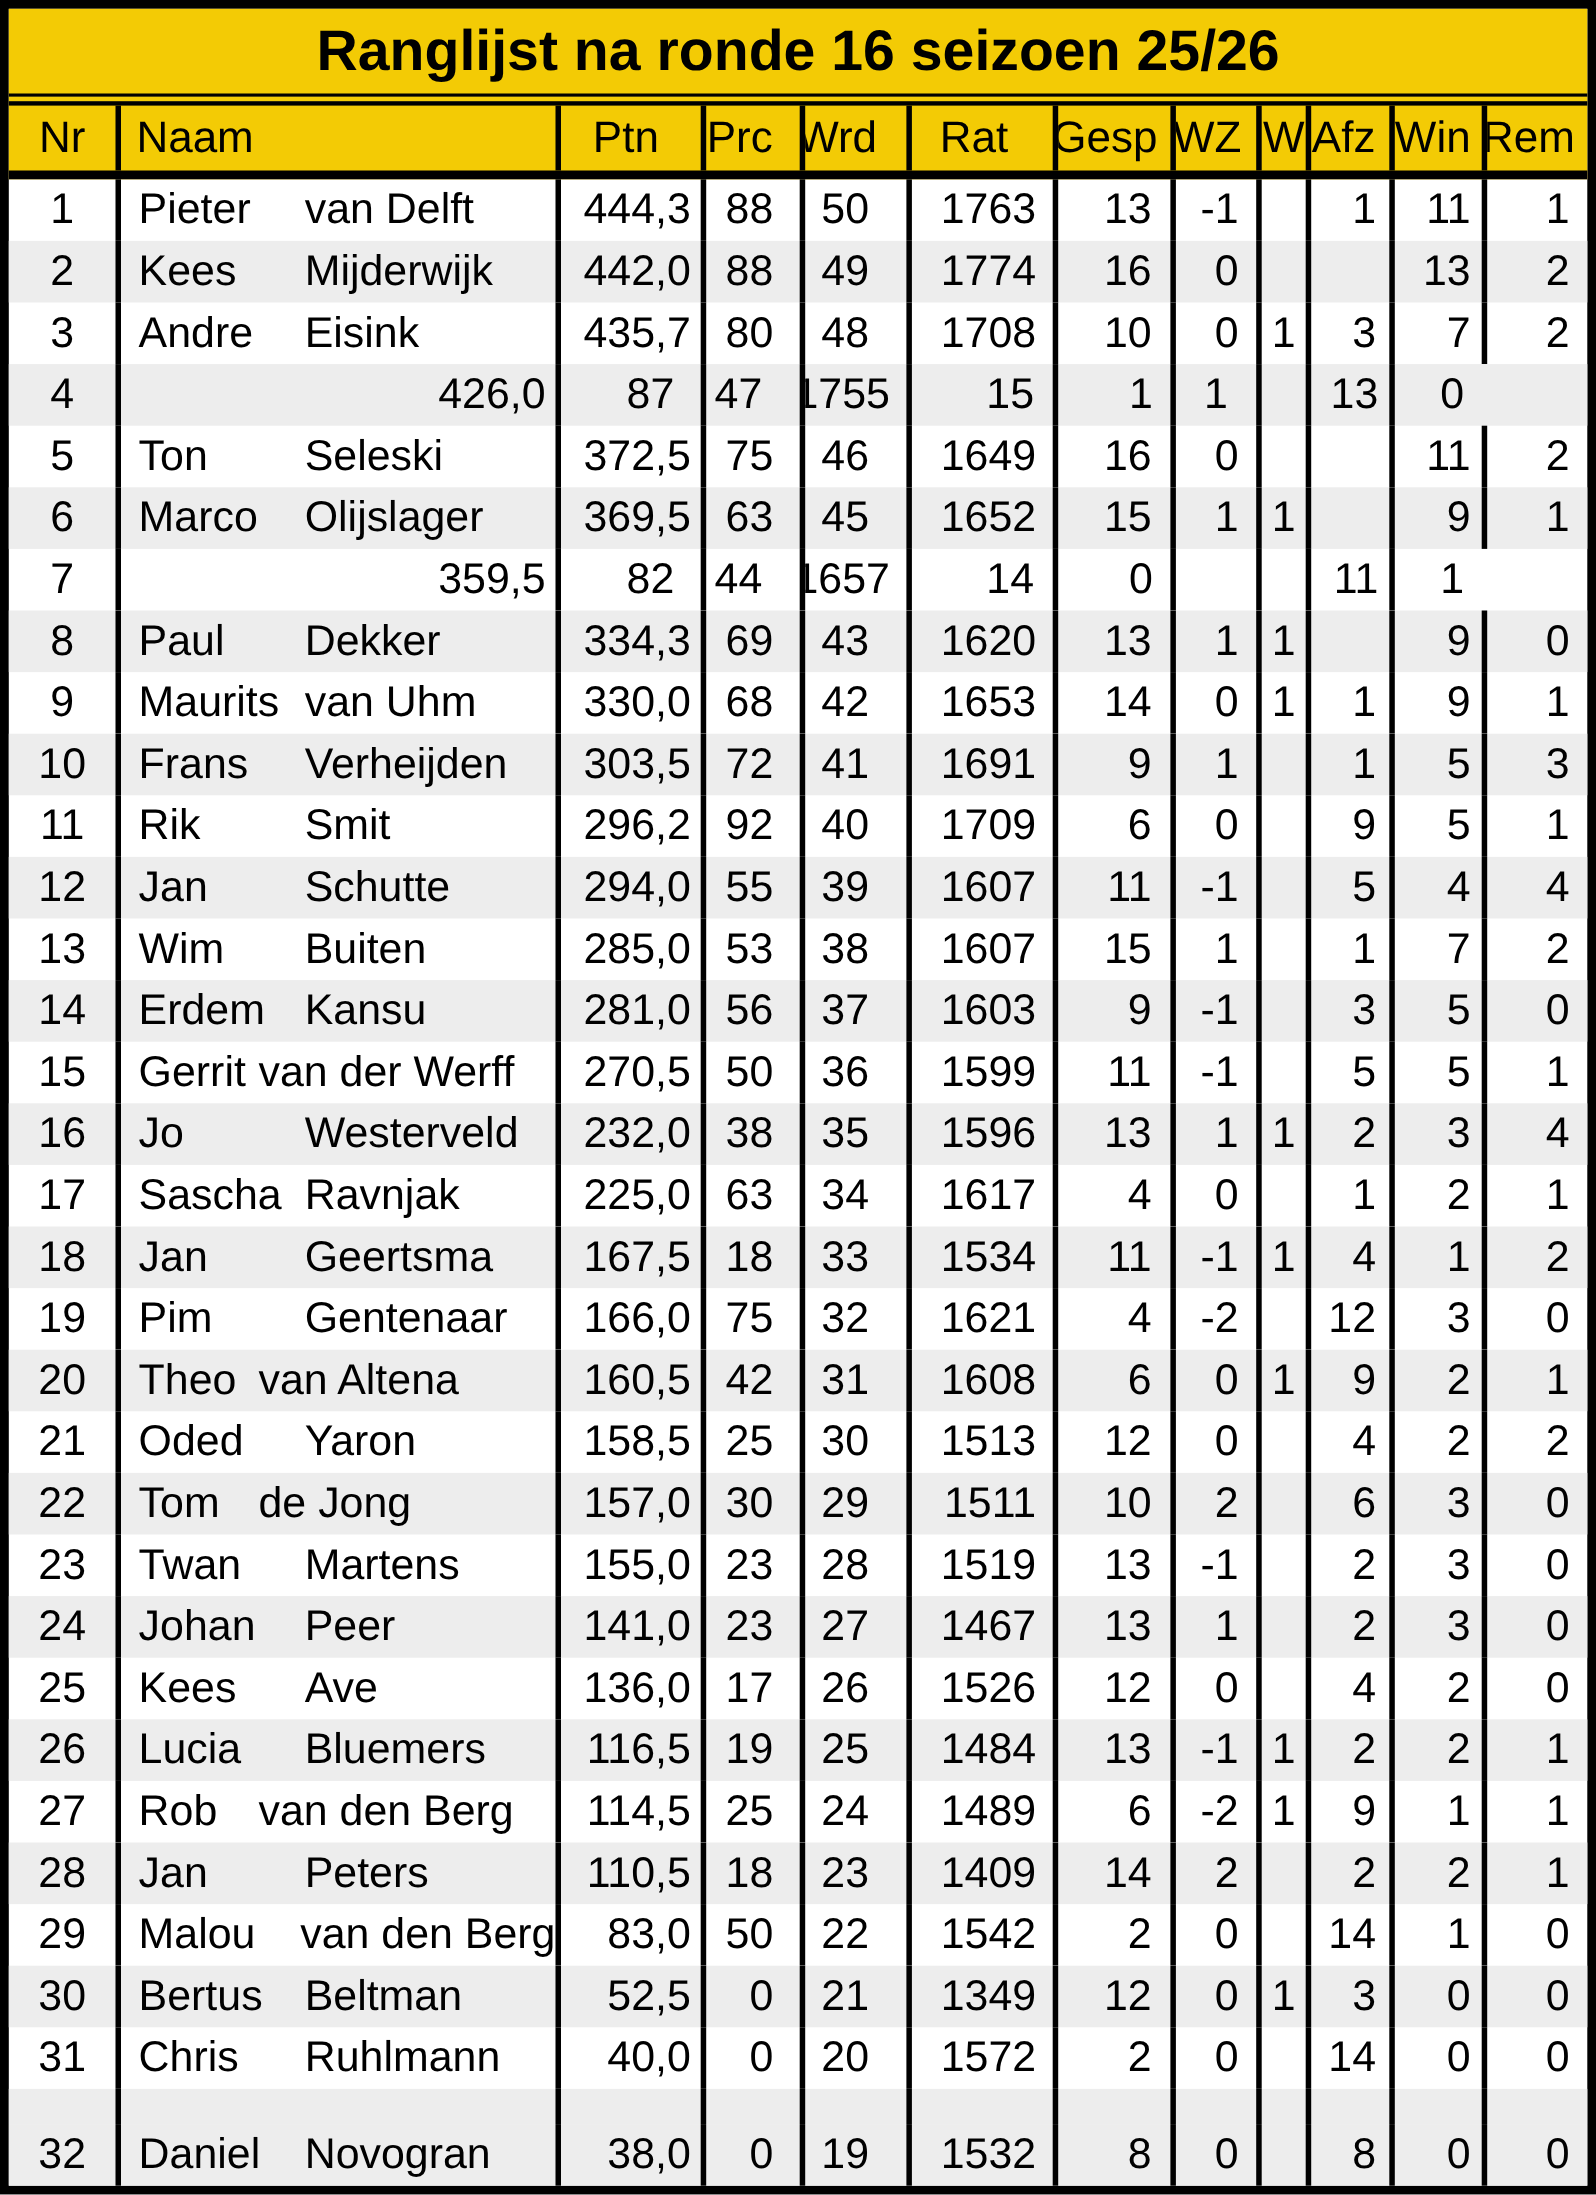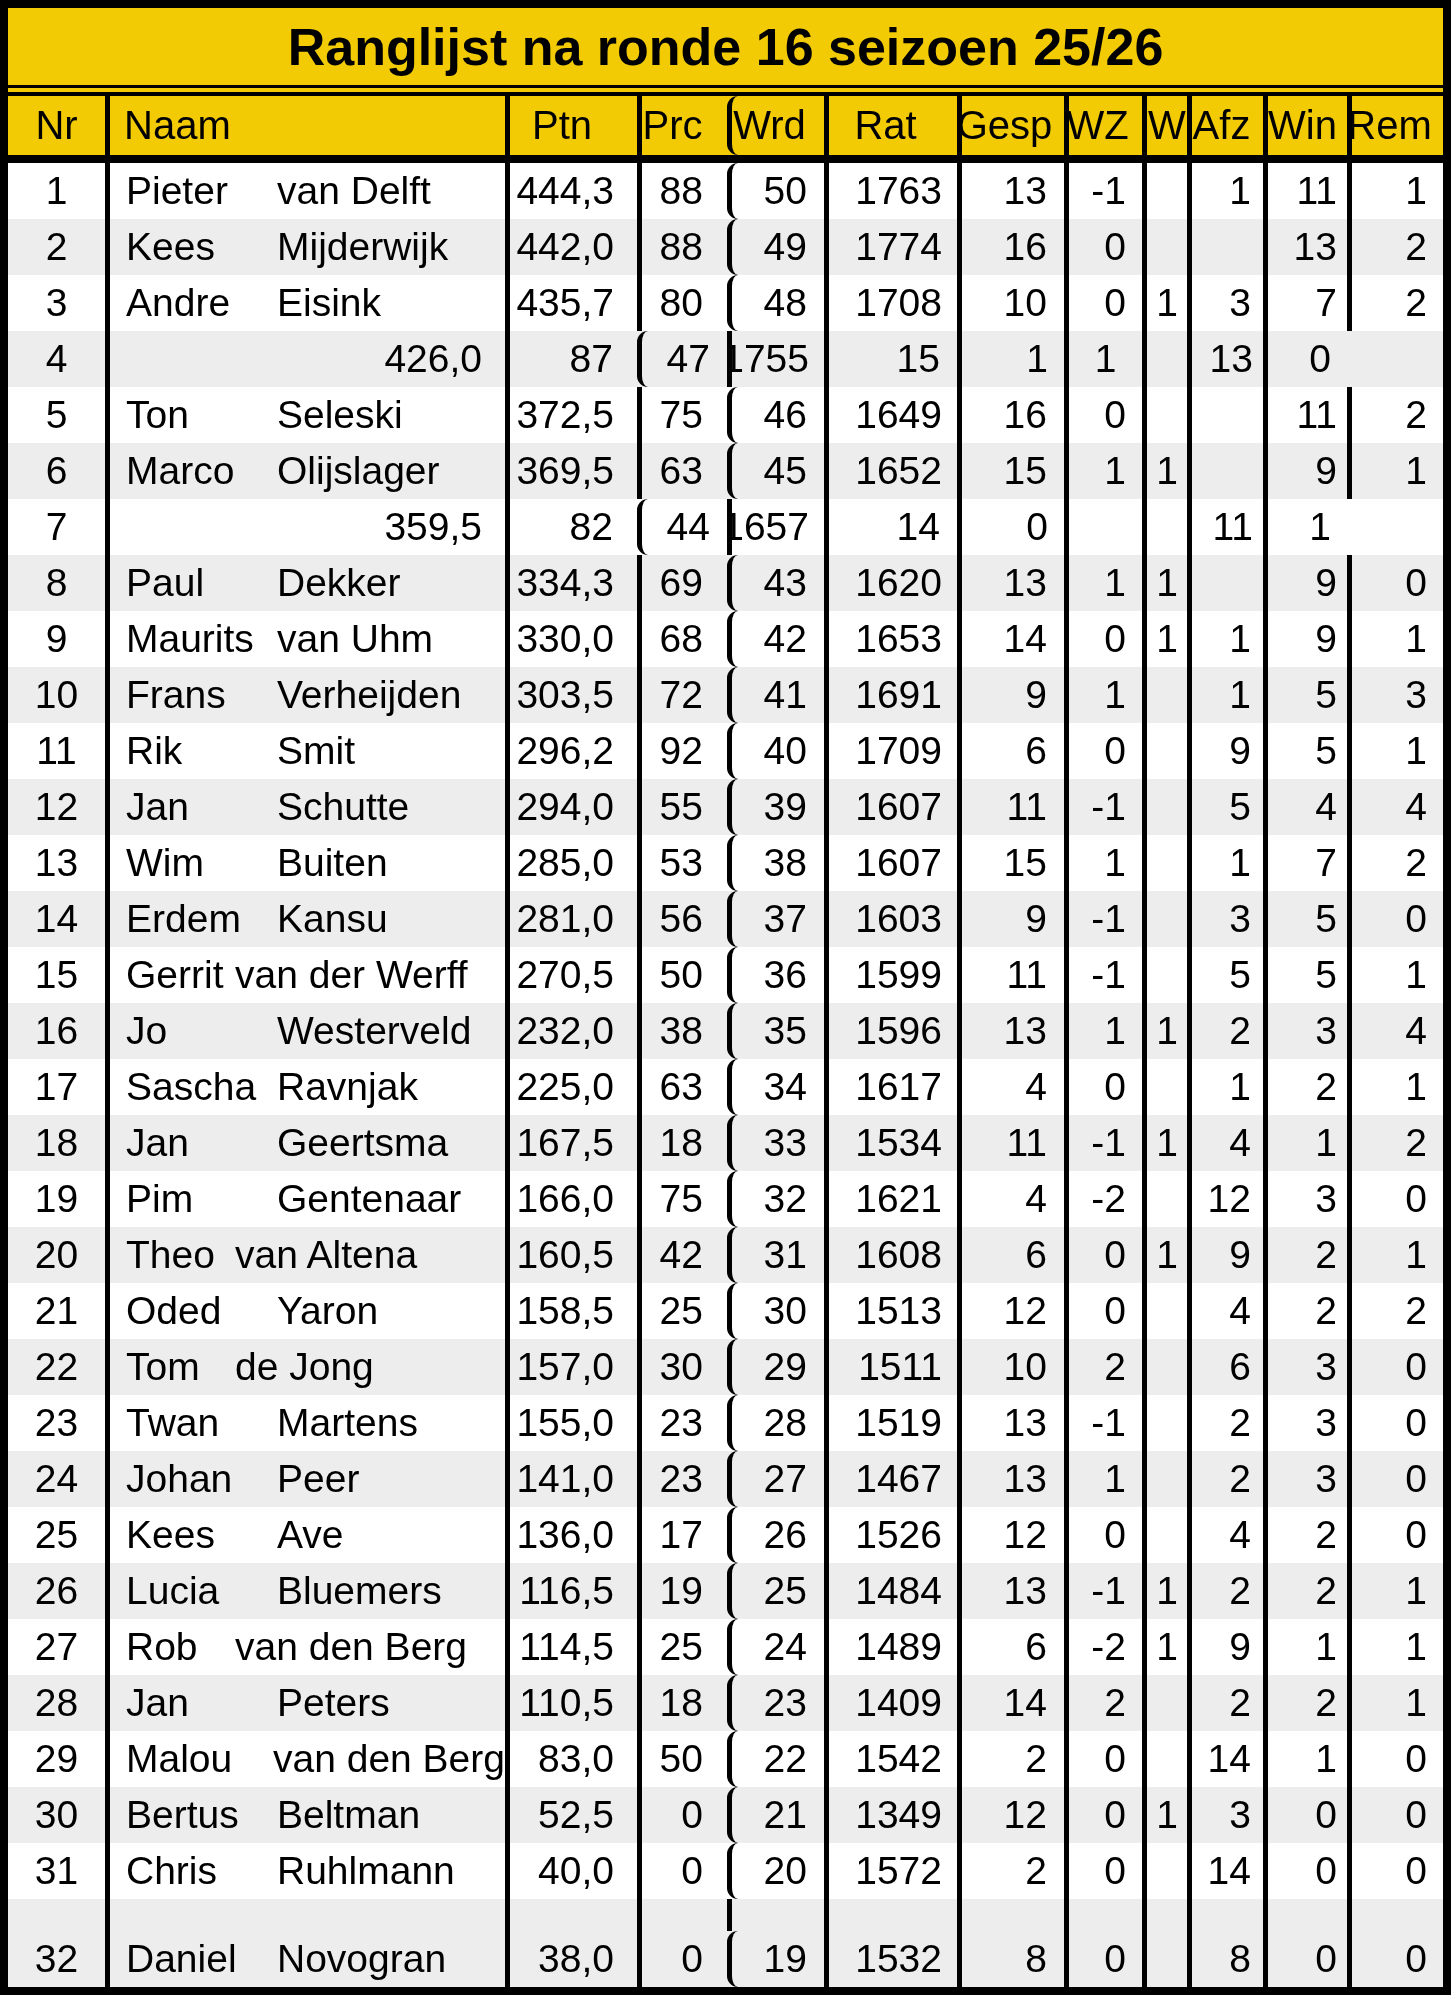--- a/index.html
+++ b/index.html
@@ -44,23 +44,23 @@
     box-sizing:border-box;
     display:flex;align-items:center;
     overflow:hidden;white-space:nowrap;
   }
   .cell:not(:first-child),.hcell:not(:first-child){border-left:5px solid #000;}
   .hcell{justify-content:center;}
   .hcell.col-naam{justify-content:flex-start;padding-left:14px;}
   .col-nr{justify-content:center;}
   .col-naam{justify-content:flex-start;padding-left:16px;}
   .num{justify-content:flex-end;}
-  .col-ptn{padding-right:23px;}
+  .col-ptn{padding-right:9px;}
   .col-prc{padding-right:24px;}
-  .col-wrd{padding-right:17px;border-radius:11px;}
+  .col-wrd{padding-right:34px;}
   .col-rat{padding-right:15px;}
   .col-gesp{padding-right:17px;}
   .col-wz{padding-right:16px;}
   .col-w{justify-content:center;padding-right:0;}
   .col-afz{padding-right:12px;}
   .col-win{padding-right:10px;}
   .col-rem{padding-right:16px;}
   .fn{display:inline-block;flex:0 1 151px;white-space:pre;}
   .brow.prefixed .fn{flex-basis:109px;}
   .ln{white-space:pre;}

